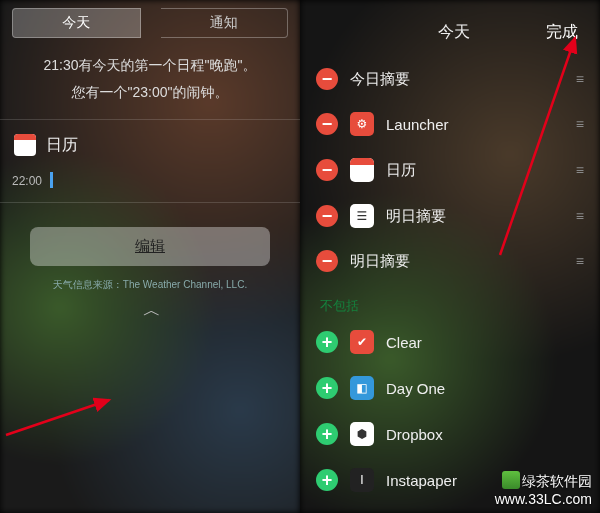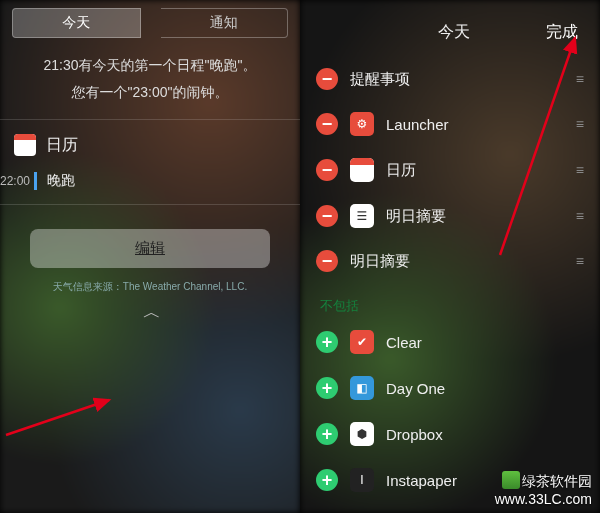--- a/index.html
+++ b/index.html
@@ -35,21 +35,21 @@
 .sep { height: 1px; background: rgba(255,255,255,0.15); margin: 4px 0; }
 
 .section-header { display: flex; align-items: center; padding: 10px 14px; gap: 10px; color: #eee; font-size: 16px; }
 .cal-icon {
   width: 22px; height: 22px; background: #fff; border-radius: 4px;
   position: relative;
 }
 .cal-icon::before { content: ""; position: absolute; top: 0; left: 0; right: 0; height: 6px; background: #e74c3c; border-radius: 4px 4px 0 0; }
 
 .event-row { display: flex; padding: 6px 0 10px; color: #eee; font-size: 14px; }
-.event-time { width: 34px; text-align: right; padding-right: 8px; font-size: 12px; color: #bbb; padding-top: 2px; }
+.event-time { width: 50px; text-align: right; padding-right: 8px; font-size: 12px; color: #bbb; padding-top: 2px; }
 .event-bar { width: 3px; background: #4aa2f0; margin-right: 10px; }
 .event-text { flex: 1; }
 
 .tomorrow { padding: 12px 20px; color: #ddd; font-size: 14px; line-height: 2; }
 .tomorrow-title { font-size: 15px; color: #eee; margin-bottom: 6px; }
 
 .edit-btn {
   margin: 24px 30px 8px; padding: 10px;
   background: rgba(255,255,255,0.35);
   border-radius: 8px; text-align: center;
@@ -110,21 +110,20 @@
       <div>您有一个"23:00"的闹钟。</div>
     </div>
     <div class="sep"></div>
     <div class="section-header">
       <span class="cal-icon"></span>
       <span>日历</span>
     </div>
     <div class="event-row">
       <div class="event-time">22:00</div>
       <div class="event-bar"></div>
-      <div class="event-text">晚跑</div>
     </div>
     <div class="sep"></div>
     <div class="edit-btn">编辑</div>
     <div class="weather-src">天气信息来源：The Weather Channel, LLC.</div>
     <div class="chevron">︿</div>
   </div>
   <svg class="arrow" style="left:4px;top:390px" width="120" height="50">
     <defs>
         <marker id="ah1" markerWidth="8" markerHeight="8" refX="6" refY="3" orient="auto">
           <path d="M0,0 L7,3 L0,6 Z" fill="#e2001a"></path>
@@ -139,21 +138,21 @@
   <div class="content">
     <div class="topbar">
       <span style="width:40px"></span>
       <span>今天</span>
       <span class="done">完成</span>
     </div>
 
     <div id="included-list">
         <div class="row">
           <span class="btn-circ btn-red">−</span>
-          <span>提醒事项</span>
+          <span>今日摘要</span>
           <span class="hamb">≡</span>
         </div>
         <div class="row">
           <span class="btn-circ btn-red">−</span>
           <span class="app-icon" style="background:#e74c3c;color:#fff">⚙</span>
           <span>Launcher</span>
           <span class="hamb">≡</span>
         </div>
         <div class="row">
           <span class="btn-circ btn-red">−</span>

